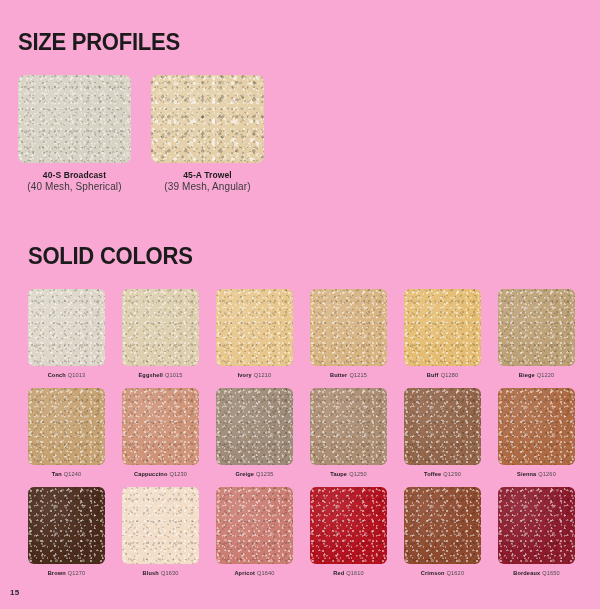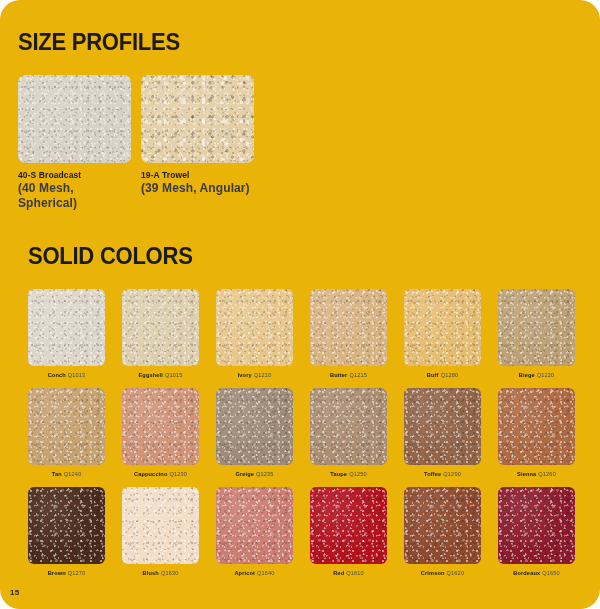--- a/index.html
+++ b/index.html
@@ -13,23 +13,22 @@
     height: 609px;
     position: relative;
     overflow: hidden;
     font-family: "Liberation Sans", sans-serif;
     color: #1a1a1a;
   }
 
   .page {
     position: absolute;
     inset: 0;
-    background: #eab308;
+    background: #f9a8d4;
     padding: 17px;
-    border-radius: 20px;
   }
 
   
   .section-heading {
     font-size: 23px;
     font-weight: bold;
     letter-spacing: -0.3px;
     color: #1b1b1b;
     font-family: "Liberation Sans", sans-serif;
     transform: scaleX(0.96);
@@ -46,22 +45,23 @@
   #solid-colors-section {
     position: absolute;
     left: 28px;
     top: 224px;
     width: 564px;
   }
 
   
   .profile-row {
     display: flex;
-    gap: 10px;
+    gap: 20px;
     margin-top: 15px;
+    text-align: center;
   }
   .profile-item {
     width: 113px;
   }
   .profile-chip {
     width: 113px;
     height: 88px;
     border-radius: 7px;
     position: relative;
     overflow: hidden;
@@ -71,22 +71,22 @@
     line-height: 1.28;
   }
   .profile-name {
     font-size: 8.5px;
     font-weight: bold;
     color: #1b1b1b;
     letter-spacing: 0.1px;
     display: block;
   }
   .profile-sub {
-    font-size: 12px;
-    font-weight: bold;
+    font-size: 10px;
+    font-weight: normal;
     color: #3a3a3a;
     letter-spacing: 0.1px;
     display: block;
   }
 
   
   .swatch-grid {
     margin-top: 16px;
     display: grid;
     grid-template-columns: repeat(6, 77px);
@@ -203,21 +203,21 @@
             <span class="profile-sub">(40 Mesh, Spherical)</span>
           </div>
         </div>
         <div class="profile-item">
           <div class="profile-chip" style="background-color: rgb(228, 207, 168);">
             <div class="grain grain-a"></div>
             <div class="grain grain-coarse"></div>
             <div class="sheen"></div>
           </div>
           <div class="profile-caption">
-            <span class="profile-name">19-A Trowel</span>
+            <span class="profile-name">45-A Trowel</span>
             <span class="profile-sub">(39 Mesh, Angular)</span>
           </div>
         </div>
       </div>
   </section>
 
   <section id="solid-colors-section">
     <h2 class="section-heading">SOLID COLORS</h2>
     <div class="swatch-grid" id="swatch-grid">
         <div class="swatch-cell">

